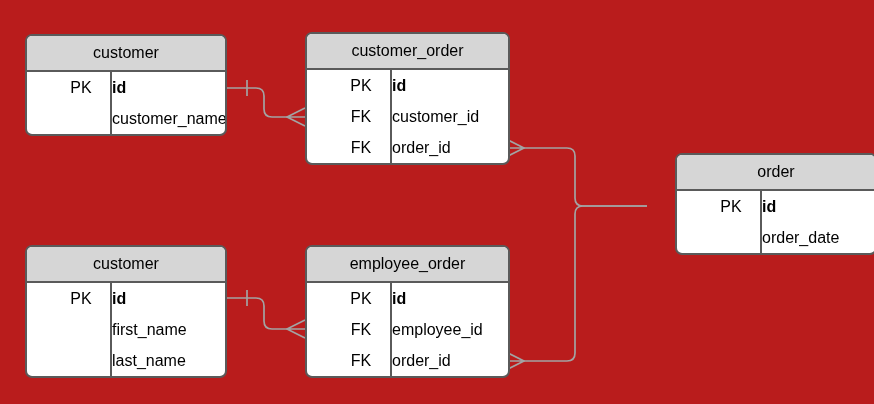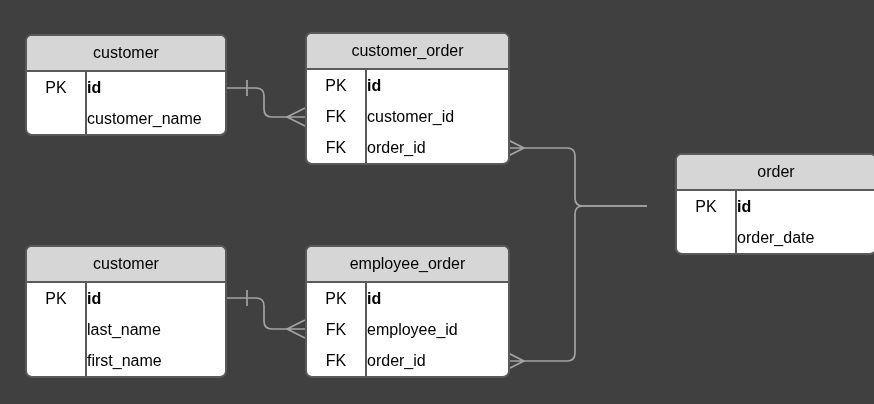--- a/index.html
+++ b/index.html
@@ -5,21 +5,21 @@
   html, body { margin: 0; padding: 0; background: #ffffff; }
   body {
     font-family: "Liberation Sans", sans-serif;
     font-size: 16px;
     color: #000000;
   }
   .canvas {
     position: relative;
     width: 874px;
     height: 404px;
-    background: #404040;
+    background: #b91c1c;
     overflow: hidden;
   }
   .rel-layer {
     position: absolute;
     left: 0; top: 0;
   }
   .tbl {
     position: absolute;
     background: #ffffff;
     border: 2px solid #5a5a5a;
@@ -38,20 +38,21 @@
   .row {
     display: flex;
     height: 31px;
     line-height: 31px;
   }
   .kc {
     width: 58px;
     flex: 0 0 58px;
     border-right: 2px solid #5a5a5a;
     text-align: center;
+    padding-left: 25px;
   }
   .nc {
     flex: 1;
     white-space: nowrap;
   }
   .pk { font-weight: bold; }
   
   #t-customer        { left: 25px;  top: 34px;  width: 198px; }
   #t-customer-order  { left: 305px; top: 32px;  width: 201px; }
   #t-order           { left: 675px; top: 153px; width: 198px; }
@@ -125,25 +126,25 @@
   </div>
 
   <div class="tbl" id="t-employee">
     <div class="hd">customer</div>
     <div class="row">
       <div class="kc">PK</div>
       <div class="nc pk">id</div>
     </div>
     <div class="row">
       <div class="kc"></div>
-      <div class="nc">last_name</div>
+      <div class="nc">first_name</div>
     </div>
     <div class="row">
       <div class="kc"></div>
-      <div class="nc">first_name</div>
+      <div class="nc">last_name</div>
     </div>
   </div>
 
   <div class="tbl" id="t-employee-order">
     <div class="hd">employee_order</div>
     <div class="row">
       <div class="kc">PK</div>
       <div class="nc pk">id</div>
     </div>
     <div class="row">

